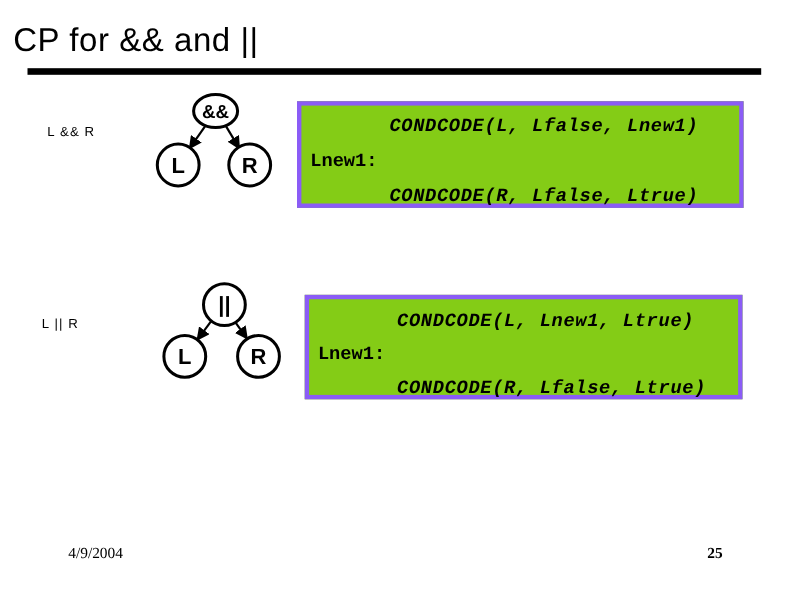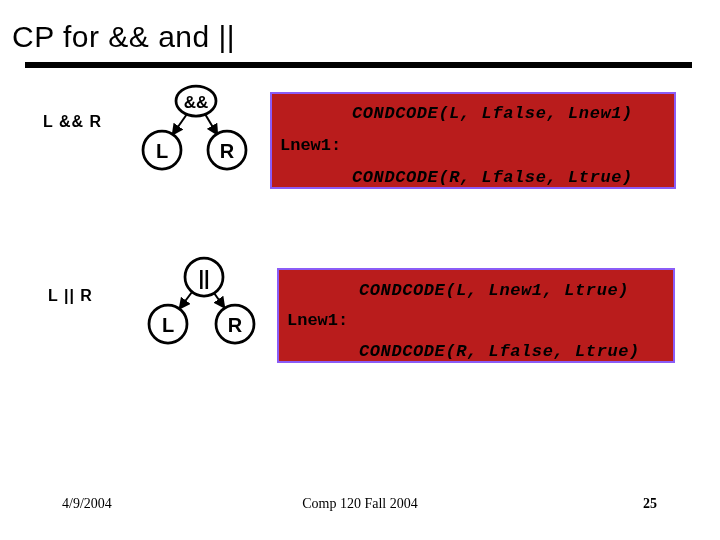--- a/index.html
+++ b/index.html
@@ -29,22 +29,22 @@
   .rule {
     position: absolute;
     left: 25px;
     top: 62px;
     width: 667px;
     height: 6px;
     background: #000000;
   }
   .expr-label {
     position: absolute;
-    font-size: 16px;
-    font-weight: 700;
+    font-size: 12px;
+    font-weight: 400;
     letter-spacing: 1px;
     white-space: pre;
   }
   .trees {
     position: absolute;
     left: 0;
     top: 0;
   }
   .node {
     fill: #ffffff;
@@ -59,22 +59,22 @@
     font-family: "Liberation Sans", sans-serif;
     font-weight: 700;
     fill: #000000;
     text-anchor: middle;
     dominant-baseline: central;
   }
   .nodetext.big { font-size: 20px; }
   .nodetext.amp { font-size: 17px; }
   .codebox {
     position: absolute;
-    border: 2px solid #8b5cf6;
-    background: #b91c1c;
+    border: 4px solid #8b5cf6;
+    background: #84cc16;
     box-sizing: border-box;
   }
   .codeline {
     position: absolute;
     font-family: "Liberation Mono", monospace;
     font-weight: 700;
     font-size: 17px;
     line-height: 17px;
     white-space: pre;
     color: #000000;
@@ -97,21 +97,21 @@
 </style>
 </head>
 <body>
 
 <div class="slide">
 
   <h1 class="title">CP for &amp;&amp; and ||</h1>
   <div class="rule"></div>
 
   <div class="expr-label" style="left:43px; top:113px;">L &amp;&amp; R</div>
-  <div class="expr-label" style="left:48px; top:287px;">L || R</div>
+  <div class="expr-label" style="left:38px; top:287px;">L || R</div>
 
   <svg class="trees" width="720" height="540" viewBox="0 0 720 540" aria-hidden="true">
     <defs>
       <marker id="arrowhead" viewBox="0 0 10 10" refX="8" refY="5" markerWidth="6" markerHeight="6" orient="auto">
         <path d="M0,0 L10,5 L0,10 z" fill="#000000"></path>
       </marker>
     </defs>
 
     <g>
       <line class="edge" x1="187" y1="114" x2="173" y2="134" marker-end="url(#arrowhead)"></line>
@@ -142,16 +142,15 @@
     <div class="codeline it" style="left:80px; top:75px;">CONDCODE(R, Lfalse, Ltrue)</div>
   </div>
 
   <div class="codebox" style="left:277px; top:268px; width:398px; height:95px;">
     <div class="codeline it" style="left:80px; top:12px;">CONDCODE(L, Lnew1, Ltrue)</div>
     <div class="codeline" style="left:8px; top:42px;">Lnew1:</div>
     <div class="codeline it" style="left:80px; top:73px;">CONDCODE(R, Lfalse, Ltrue)</div>
   </div>
 
   <div class="footer-text footer-date">4/9/2004</div>
-  <div class="footer-text footer-course">Comp 120 Fall 2004</div>
   <div class="footer-text footer-page">25</div>
 
 </div>
 
 </body></html>

